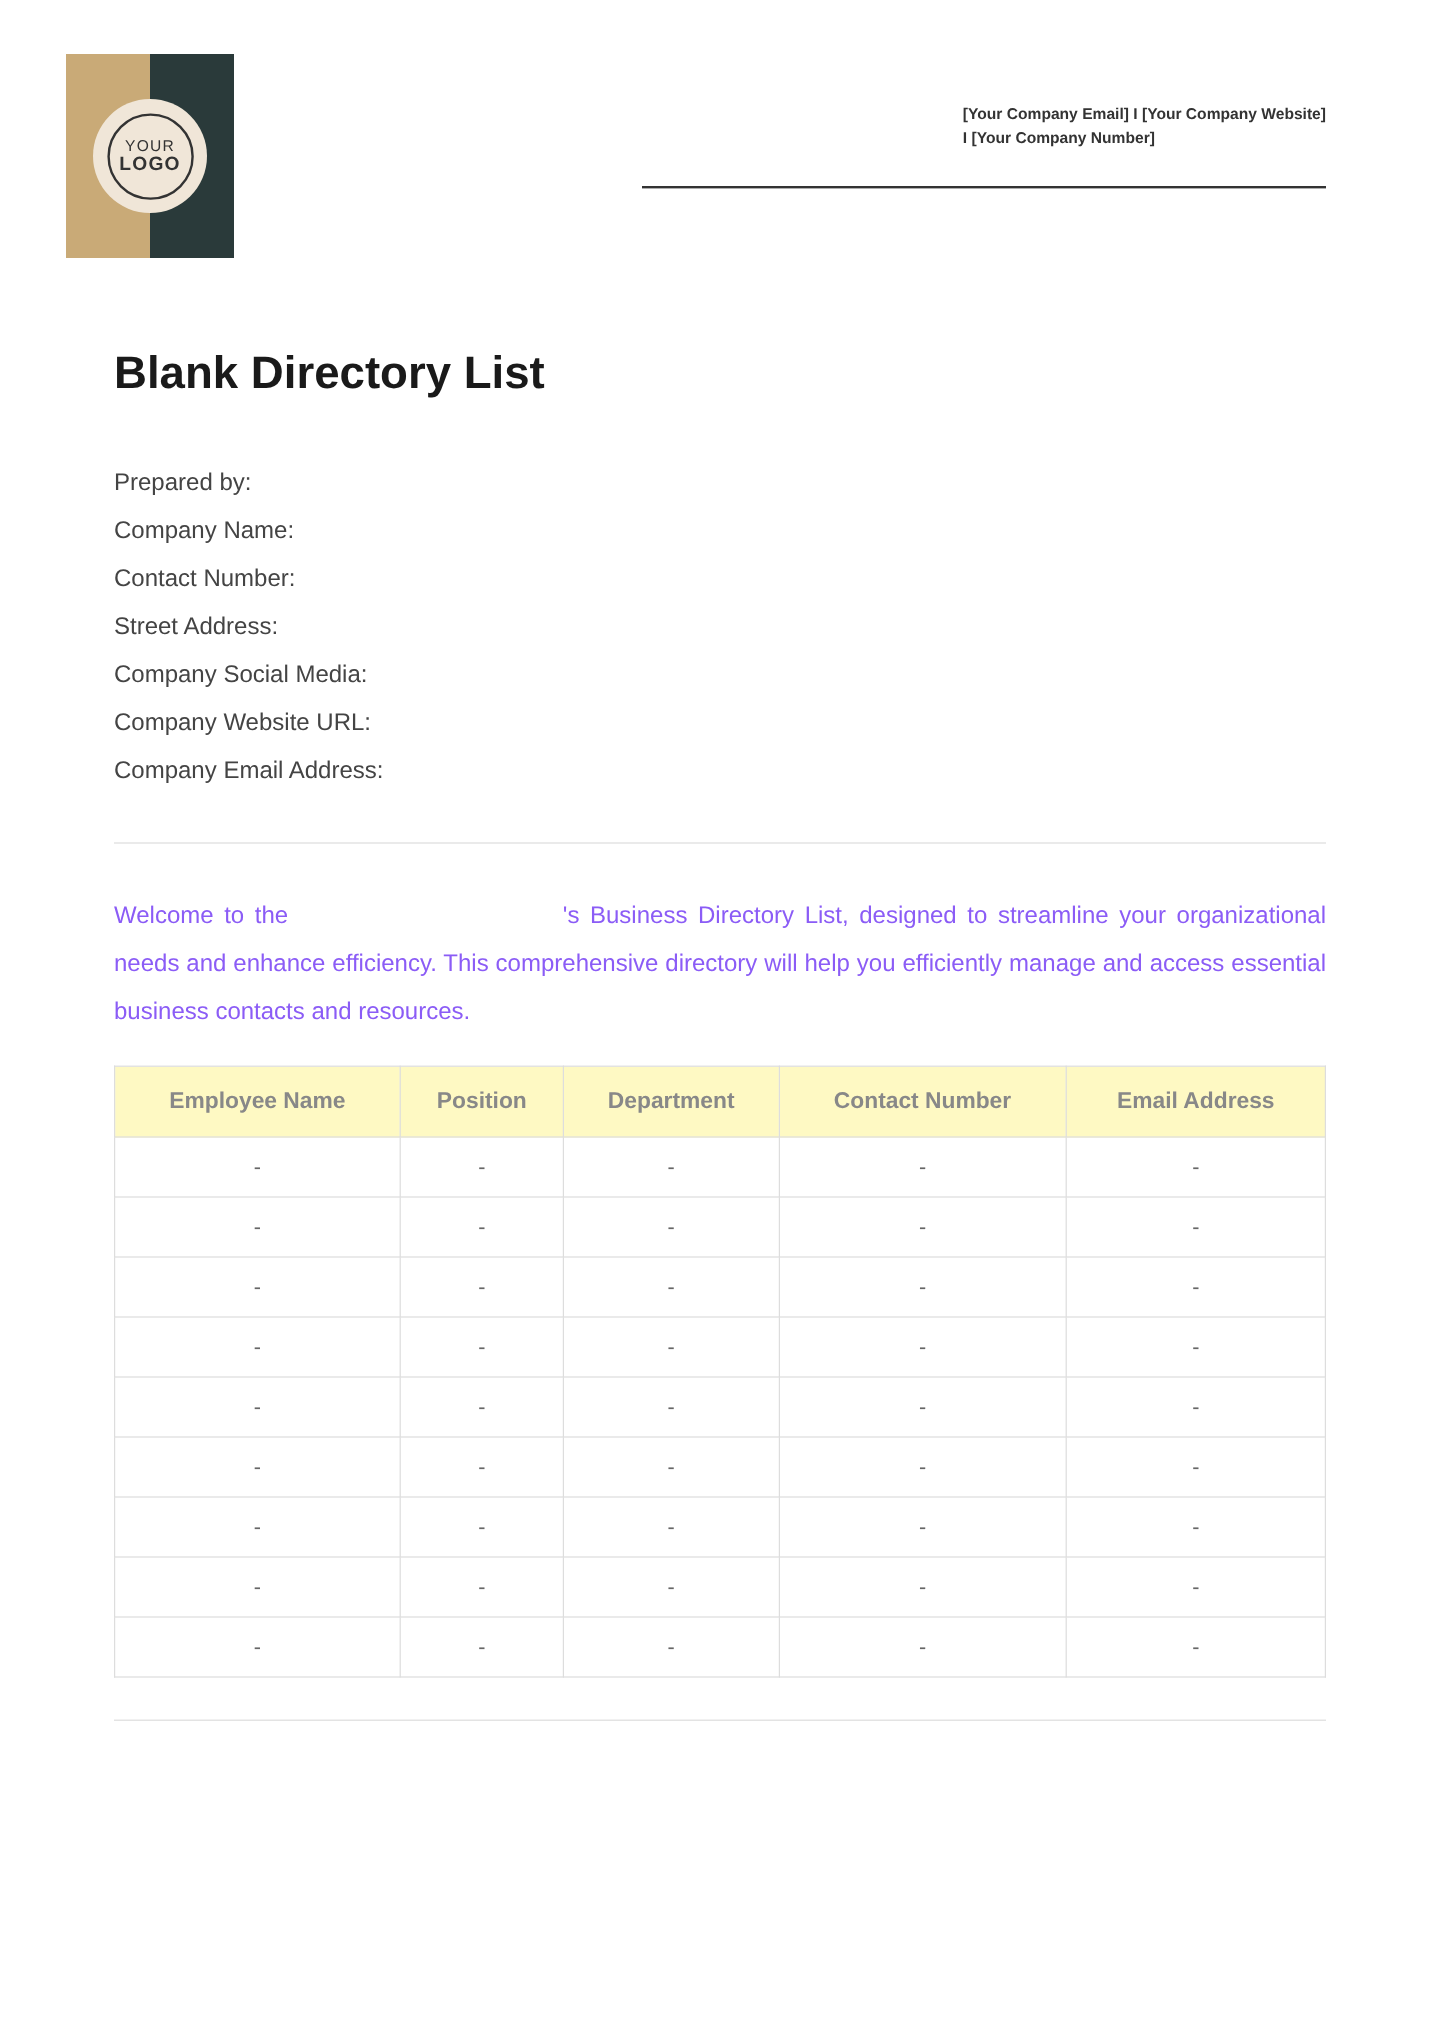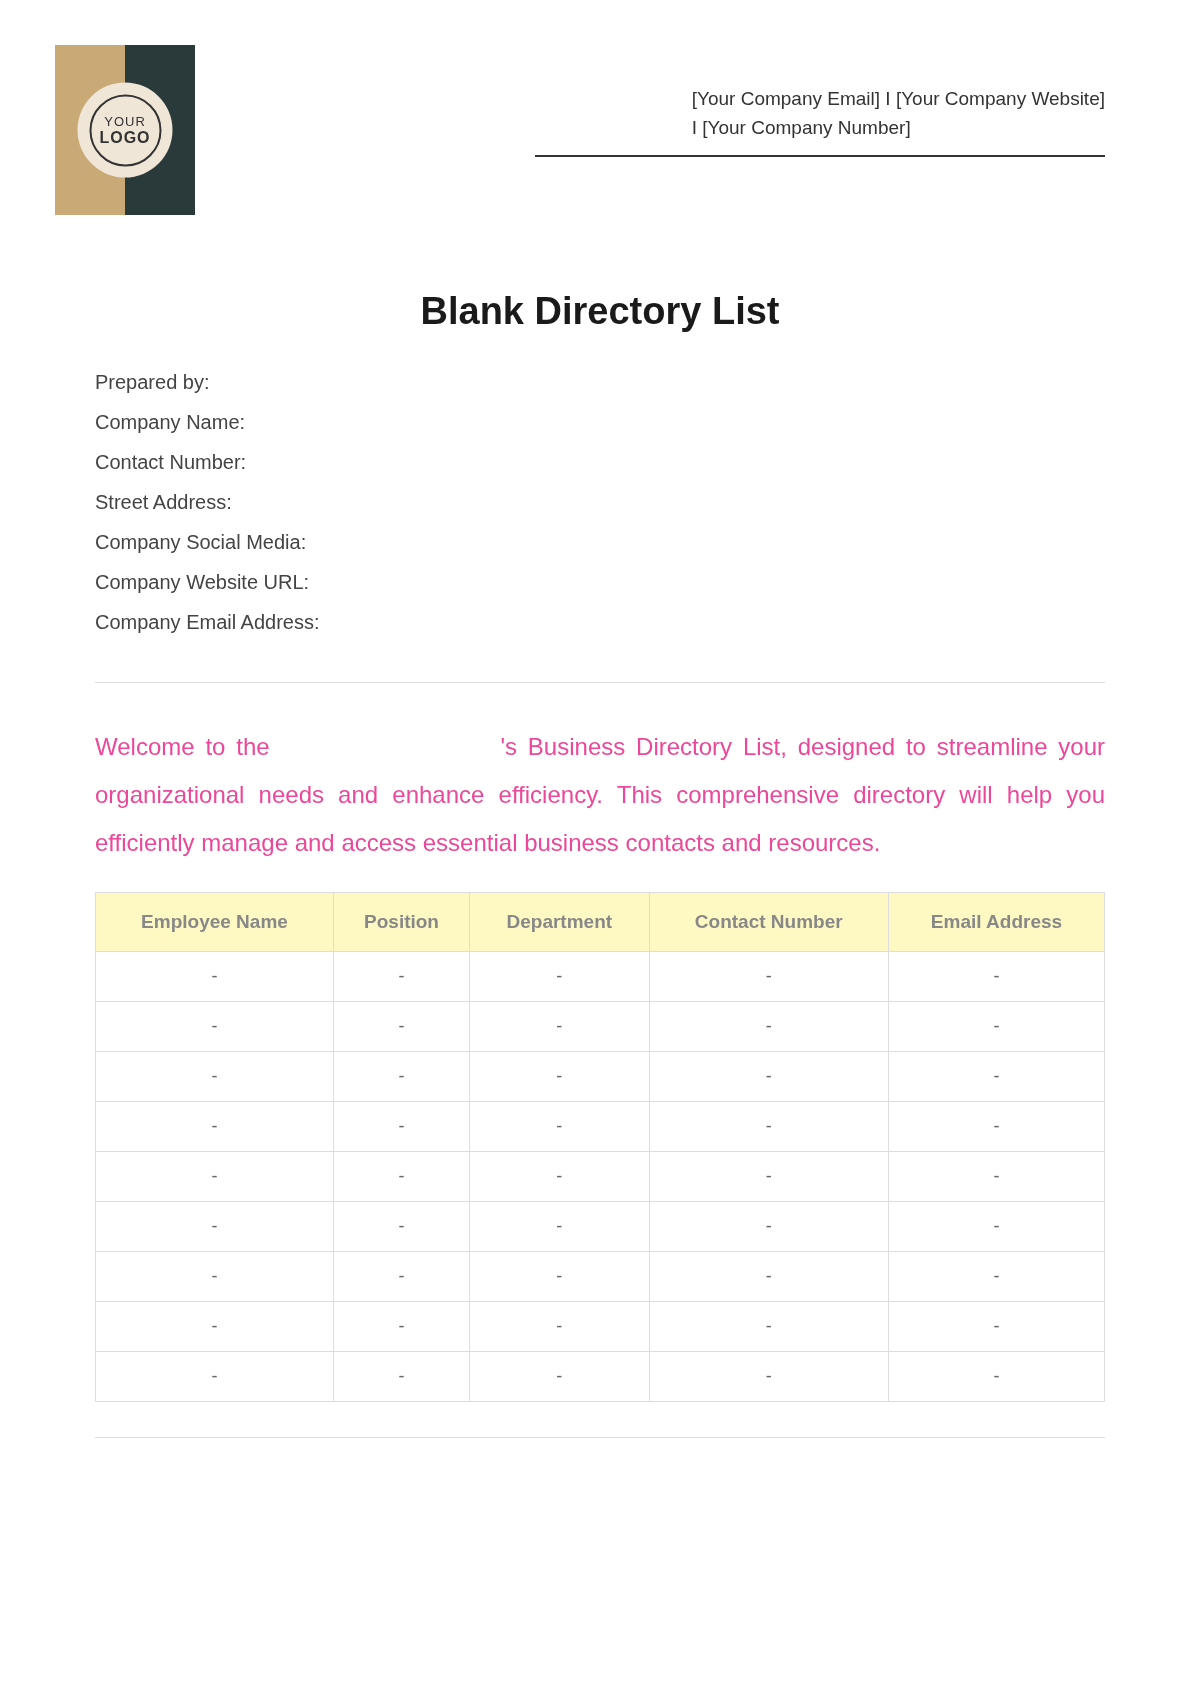--- a/index.html
+++ b/index.html
@@ -66,65 +66,66 @@
       font-size: 16px;
       letter-spacing: 1px;
       font-weight: 700;
       color: #333;
     }
     .header-info {
       position: absolute;
       top: 85px;
       right: 95px;
       text-align: left;
-      font-size: 19px;
+      font-size: 13px;
       color: #333;
       line-height: 1.5;
+      font-weight: bold;
     }
     .header-line {
       position: absolute;
       top: 155px;
       right: 95px;
       width: 570px;
       height: 2px;
       background: #333;
     }
     .content {
       position: absolute;
       top: 290px;
       left: 95px;
       right: 95px;
     }
     .title {
       font-size: 38px;
       font-weight: 700;
-      text-align: center;
+      text-align: left;
       color: #1a1a1a;
-      margin-bottom: 29px;
+      margin-bottom: 49px;
     }
     .info-list {
       font-size: 20px;
       color: #444;
       line-height: 2.0;
       margin-bottom: 40px;
     }
     .divider {
       height: 1px;
       background: #ddd;
       margin-bottom: 40px;
     }
     .section-heading {
       font-size: 22px;
       font-weight: 700;
       color: #1a1a1a;
       margin-bottom: 20px;
     }
     .intro-text {
-      font-size: 24px;
-      color: #ec4899;
+      font-size: 20px;
+      color: #8b5cf6;
       line-height: 2.0;
       text-align: justify;
       margin-bottom: 25px;
     }
     .intro-gap {
       display: inline-block;
       width: 220px;
     }
     table {
       width: 100%;

